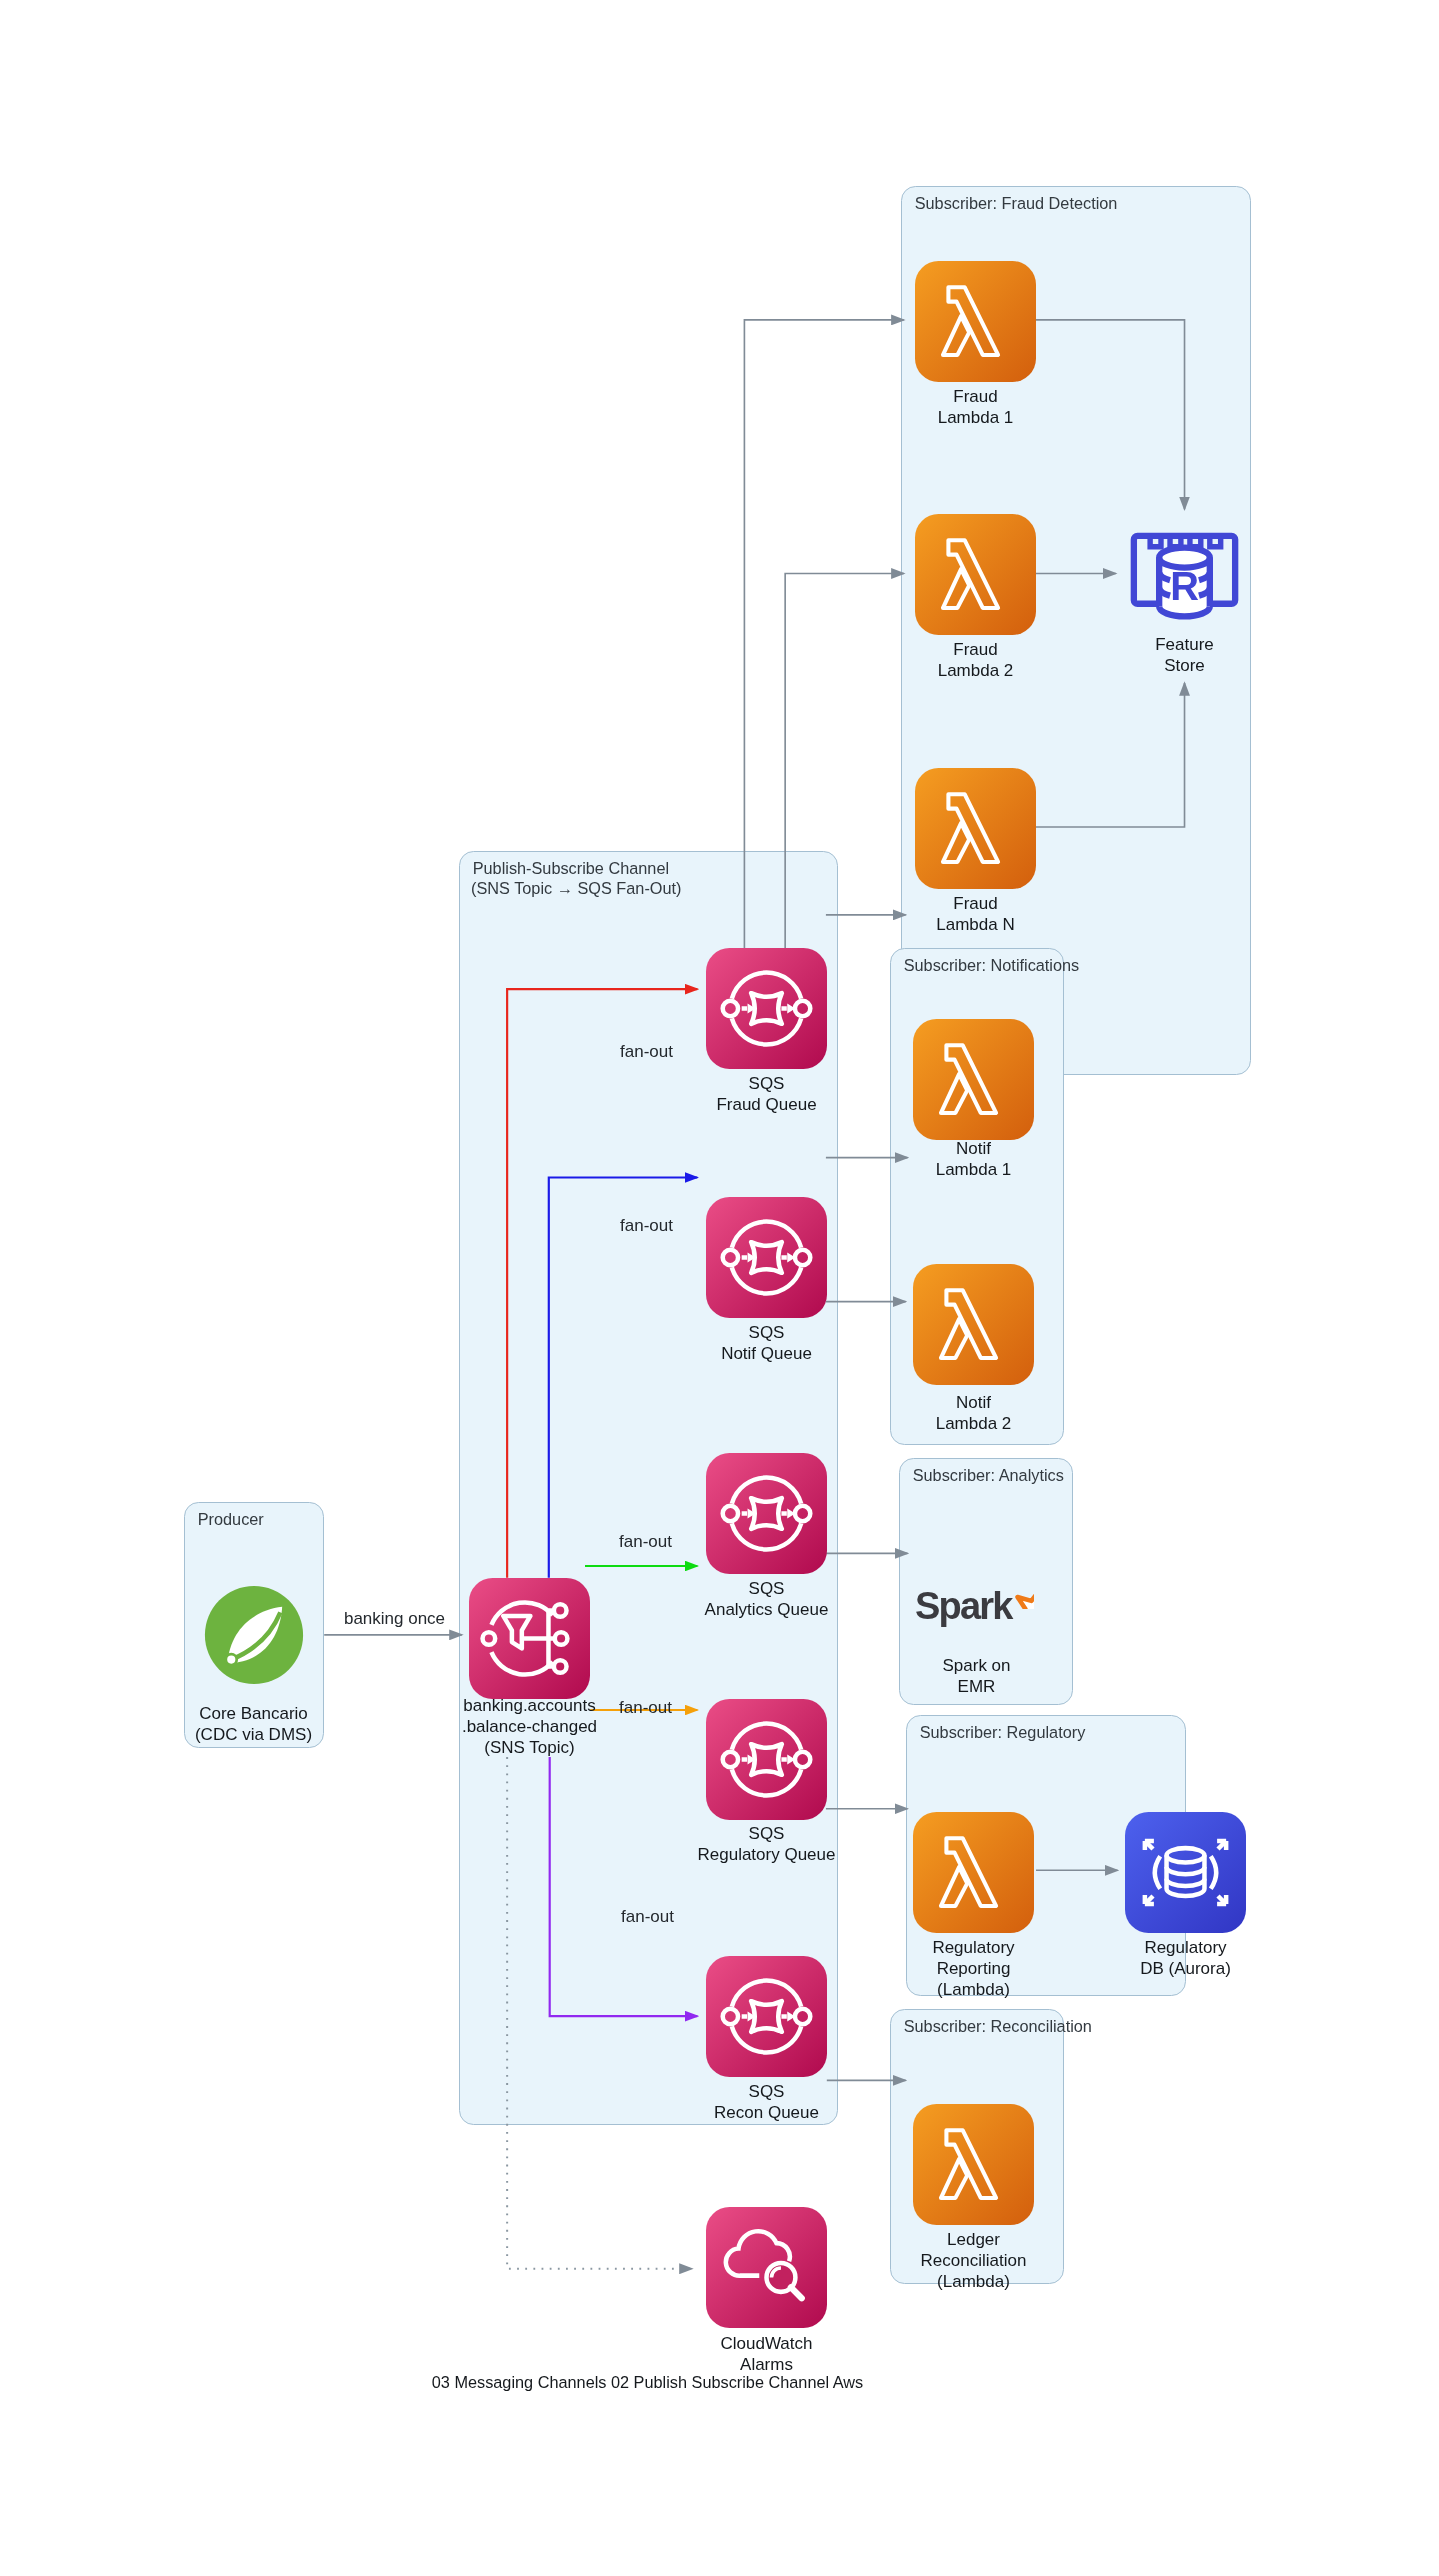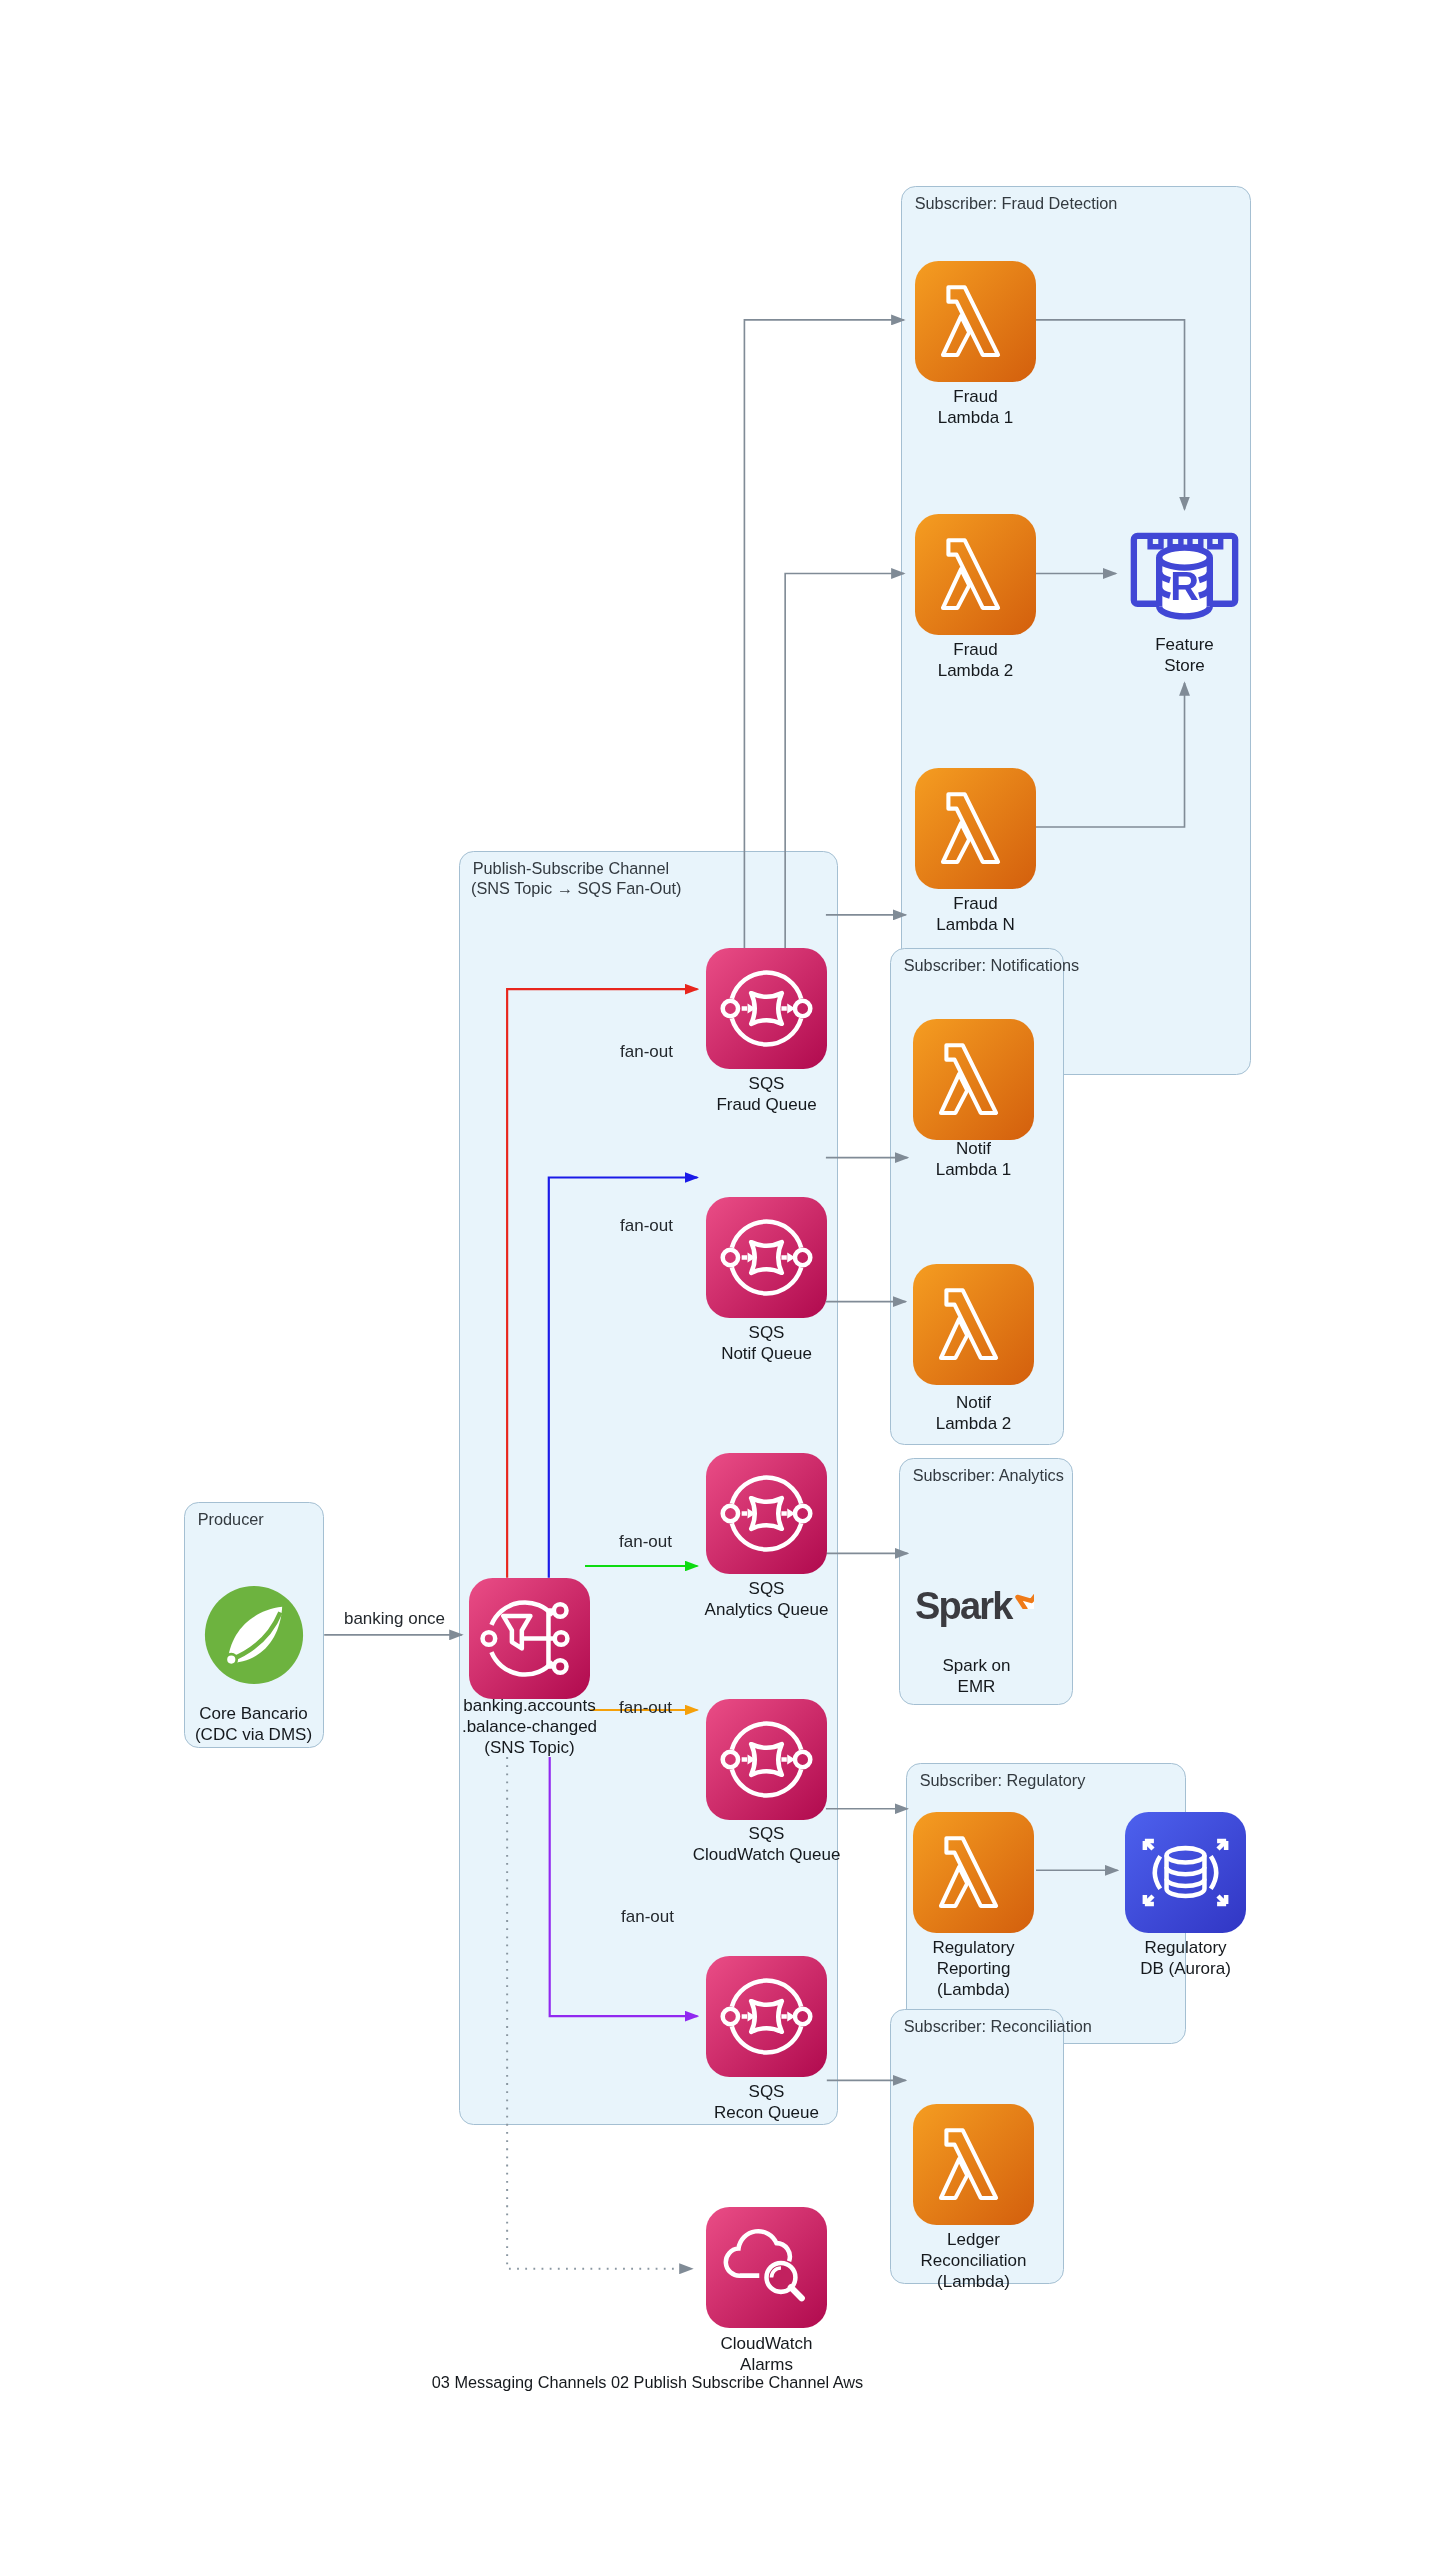--- a/index.html
+++ b/index.html
@@ -41,21 +41,21 @@
   </div>
 
   <div class="grp" style="left:890px;top:948px;width:174px;height:497px;">
     <span class="grp-title">Subscriber: Notifications</span>
   </div>
 
   <div class="grp" style="left:899px;top:1458px;width:174px;height:247px;">
     <span class="grp-title">Subscriber: Analytics</span>
   </div>
 
-  <div class="grp" style="left:906px;top:1715px;width:280px;height:281px;margin-top:48px;">
+  <div class="grp" style="left:906px;top:1715px;width:280px;height:281px;">
     <span class="grp-title">Subscriber: Regulatory</span>
   </div>
 
   <div class="grp" style="left:890px;top:2009px;width:174px;height:275px;">
     <span class="grp-title">Subscriber: Reconciliation</span>
   </div>
 
   <svg width="0" height="0" style="position:absolute" aria-hidden="true">
     <defs>
       <symbol id="lambda-glyph" viewBox="0 0 134 134">
@@ -315,21 +315,21 @@
   <div class="nlabel" style="left:667px;top:1322px;">
     <span>SQS</span>
     <span>Notif Queue</span>
   </div>
   <div class="nlabel" style="left:667px;top:1578px;">
     <span>SQS</span>
     <span>Analytics Queue</span>
   </div>
   <div class="nlabel" style="left:667px;top:1823px;">
     <span>SQS</span>
-    <span>CloudWatch Queue</span>
+    <span>Regulatory Queue</span>
   </div>
   <div class="nlabel" style="left:667px;top:2081px;">
     <span>SQS</span>
     <span>Recon Queue</span>
   </div>
   <div class="nlabel" style="left:667px;top:2333px;">
     <span>CloudWatch</span>
     <span>Alarms</span>
   </div>
 

